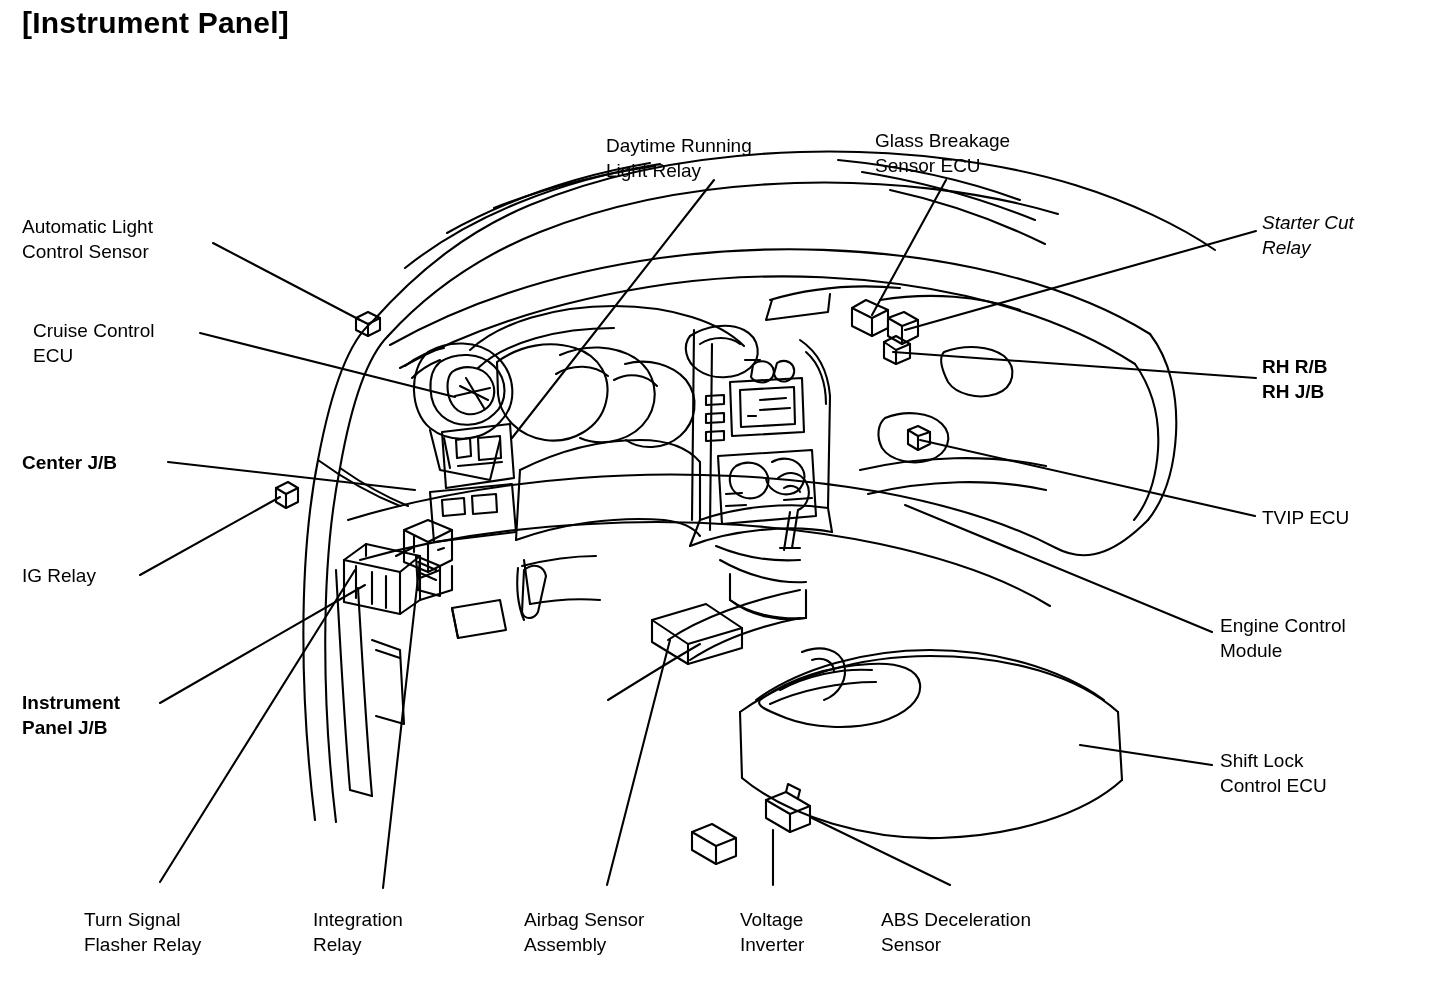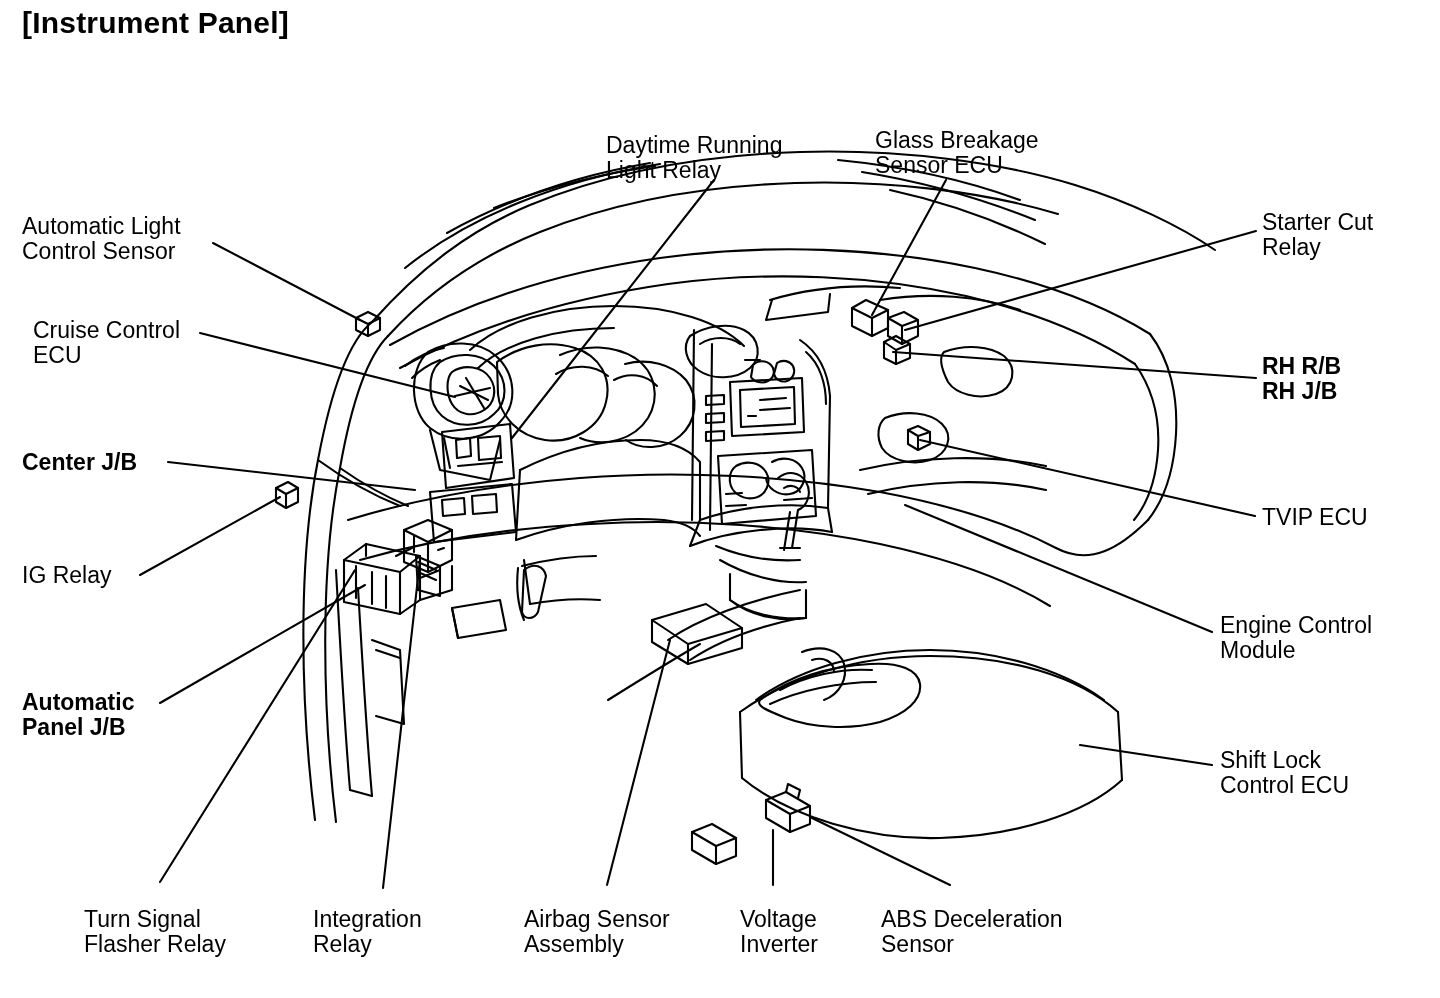--- a/index.html
+++ b/index.html
@@ -20,21 +20,21 @@
     position: absolute;
     left: 22px;
     top: 6px;
     font-size: 30px;
     font-weight: bold;
     letter-spacing: 0.2px;
     white-space: pre;
   }
   .label {
     position: absolute;
-    font-size: 23px;
+    font-size: 19px;
     line-height: 25px;
     white-space: pre;
     color: #000000;
   }
   .label.bold {
     font-weight: bold;
   }
   #art {
     position: absolute;
     left: 0;
@@ -288,34 +288,34 @@
         <path d="M786 792 L788 784 L800 790 L798 798"></path>
 
       </g>
     </svg>
   </div>
 
   <div class="label" style="left:606px; top:133px;">Daytime Running
 Light Relay</div>
   <div class="label" style="left:875px; top:128px;">Glass Breakage
 Sensor ECU</div>
-  <div class="label" style="left:1262px; top:210px;">Starter Cut
+  <div class="label" style="left:1262px; top:210px;font-style:italic;">Starter Cut
 Relay</div>
   <div class="label" style="left:22px; top:214px;">Automatic Light
 Control Sensor</div>
   <div class="label" style="left:22px; top:318px;margin-left:11px;">Cruise Control
 ECU</div>
   <div class="label bold" style="left:1262px; top:354px;">RH R/B
 RH J/B</div>
   <div class="label bold" style="left:22px; top:450px;">Center J/B</div>
   <div class="label" style="left:1262px; top:505px;">TVIP ECU</div>
   <div class="label" style="left:22px; top:563px;">IG Relay</div>
   <div class="label" style="left:1220px; top:613px;">Engine Control
 Module</div>
-  <div class="label bold" style="left:22px; top:690px;">Automatic
+  <div class="label bold" style="left:22px; top:690px;">Instrument
 Panel J/B</div>
   <div class="label" style="left:1220px; top:748px;">Shift Lock
 Control ECU</div>
   <div class="label" style="left:84px; top:907px;">Turn Signal
 Flasher Relay</div>
   <div class="label" style="left:313px; top:907px;">Integration
 Relay</div>
   <div class="label" style="left:524px; top:907px;">Airbag Sensor
 Assembly</div>
   <div class="label" style="left:740px; top:907px;">Voltage

